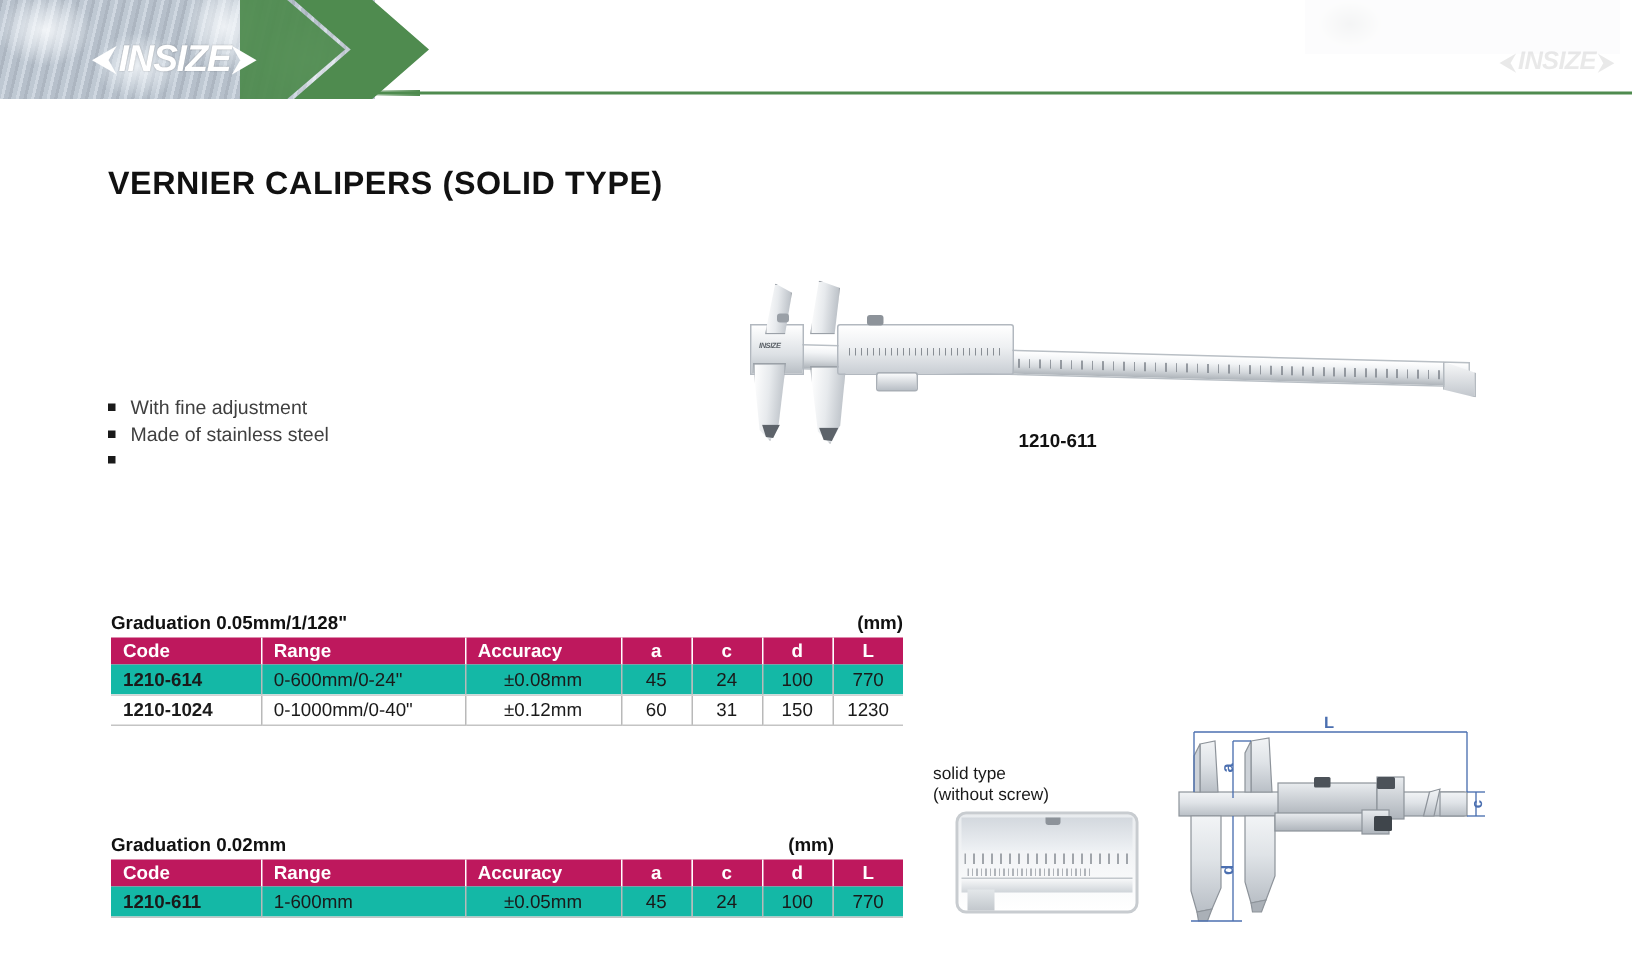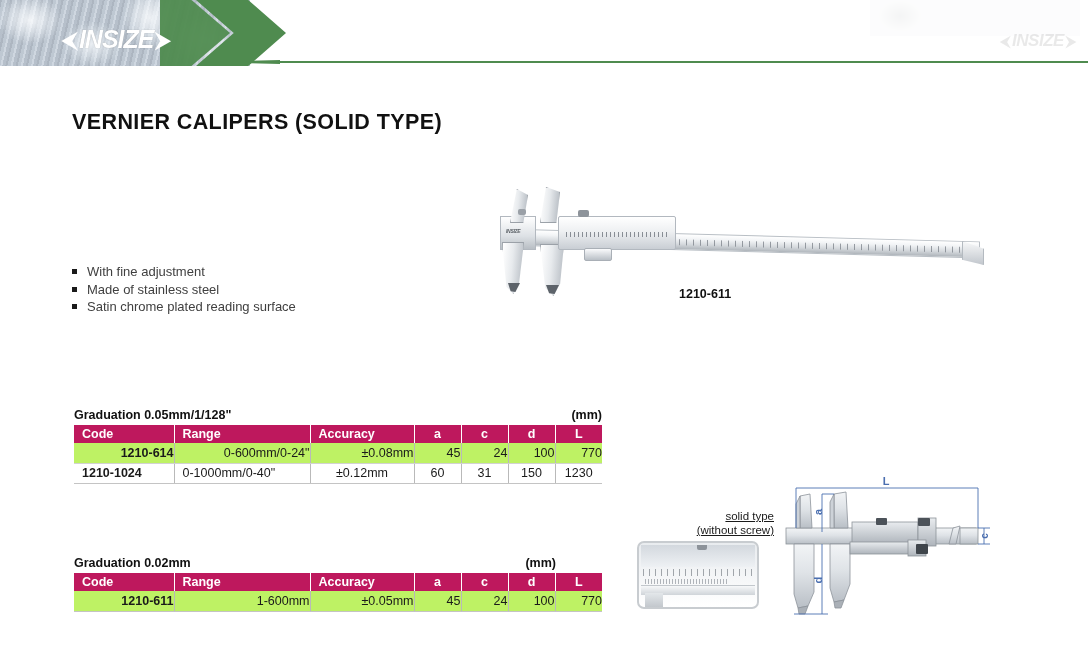--- a/index.html
+++ b/index.html
@@ -279,40 +279,39 @@
     border-right: 1px solid #b9b9b9;
     border-bottom: 1px solid #d2d2d2;
     padding: 0 0 0 8px;
     box-sizing: border-box;
     color: #1a1a1a;
     font-size: 12.5px;
   }
   table.spec tbody td:last-child { border-right: none; }
   table.spec tbody td.c { text-align: center; padding: 0; }
   table.spec tbody td.b { font-weight: bold; }
-  table.spec tbody tr.alt td { background: #bef264; text-align: right; }
+  table.spec tbody tr.alt td { background: #14b8a6; }
   table.spec tbody tr.plain td { background: #ffffff; }
   table.spec tbody tr:last-child td { border-bottom: 1px solid #c4c4c4; }
   col.w-code { width: 100px; }
   col.w-range { width: 136px; }
   col.w-acc { width: 104px; }
   col.w-n { width: 47px; }
 
   
   .inset {
     position: absolute;
     left: 622px; top: 509px;
     width: 152px;
   }
   .inset-caption {
-    text-align: right;
+    text-align: left;
     font-size: 11.5px;
     color: #1a1a1a;
     line-height: 14px;
-    text-decoration: underline;
   }
   .inset-photo {
     position: relative;
     margin: 4px auto 0;
     width: 122px; height: 68px;
     border: 2px solid #c8ccd0;
     border-radius: 7px;
     background: linear-gradient(180deg, #e9ecef 0%, #ffffff 100%);
     overflow: hidden;
     box-sizing: border-box;
@@ -386,21 +385,20 @@
   <li>
     <span class="bullet"></span>
     <span>With fine adjustment</span>
   </li>
   <li>
     <span class="bullet"></span>
     <span>Made of stainless steel</span>
   </li>
   <li>
     <span class="bullet"></span>
-    <span>Satin chrome plated reading surface</span>
   </li>
 </ul>
 
 <div class="product-photo">
   <div class="pp-beam"></div>
   <div class="pp-beam-ticks"></div>
   <div class="pp-beam-end"></div>
   <div class="pp-fixed-body"></div>
   <div class="pp-jaw pp-jaw-up-l"></div>
   <div class="pp-jaw pp-jaw-up-r"></div>

